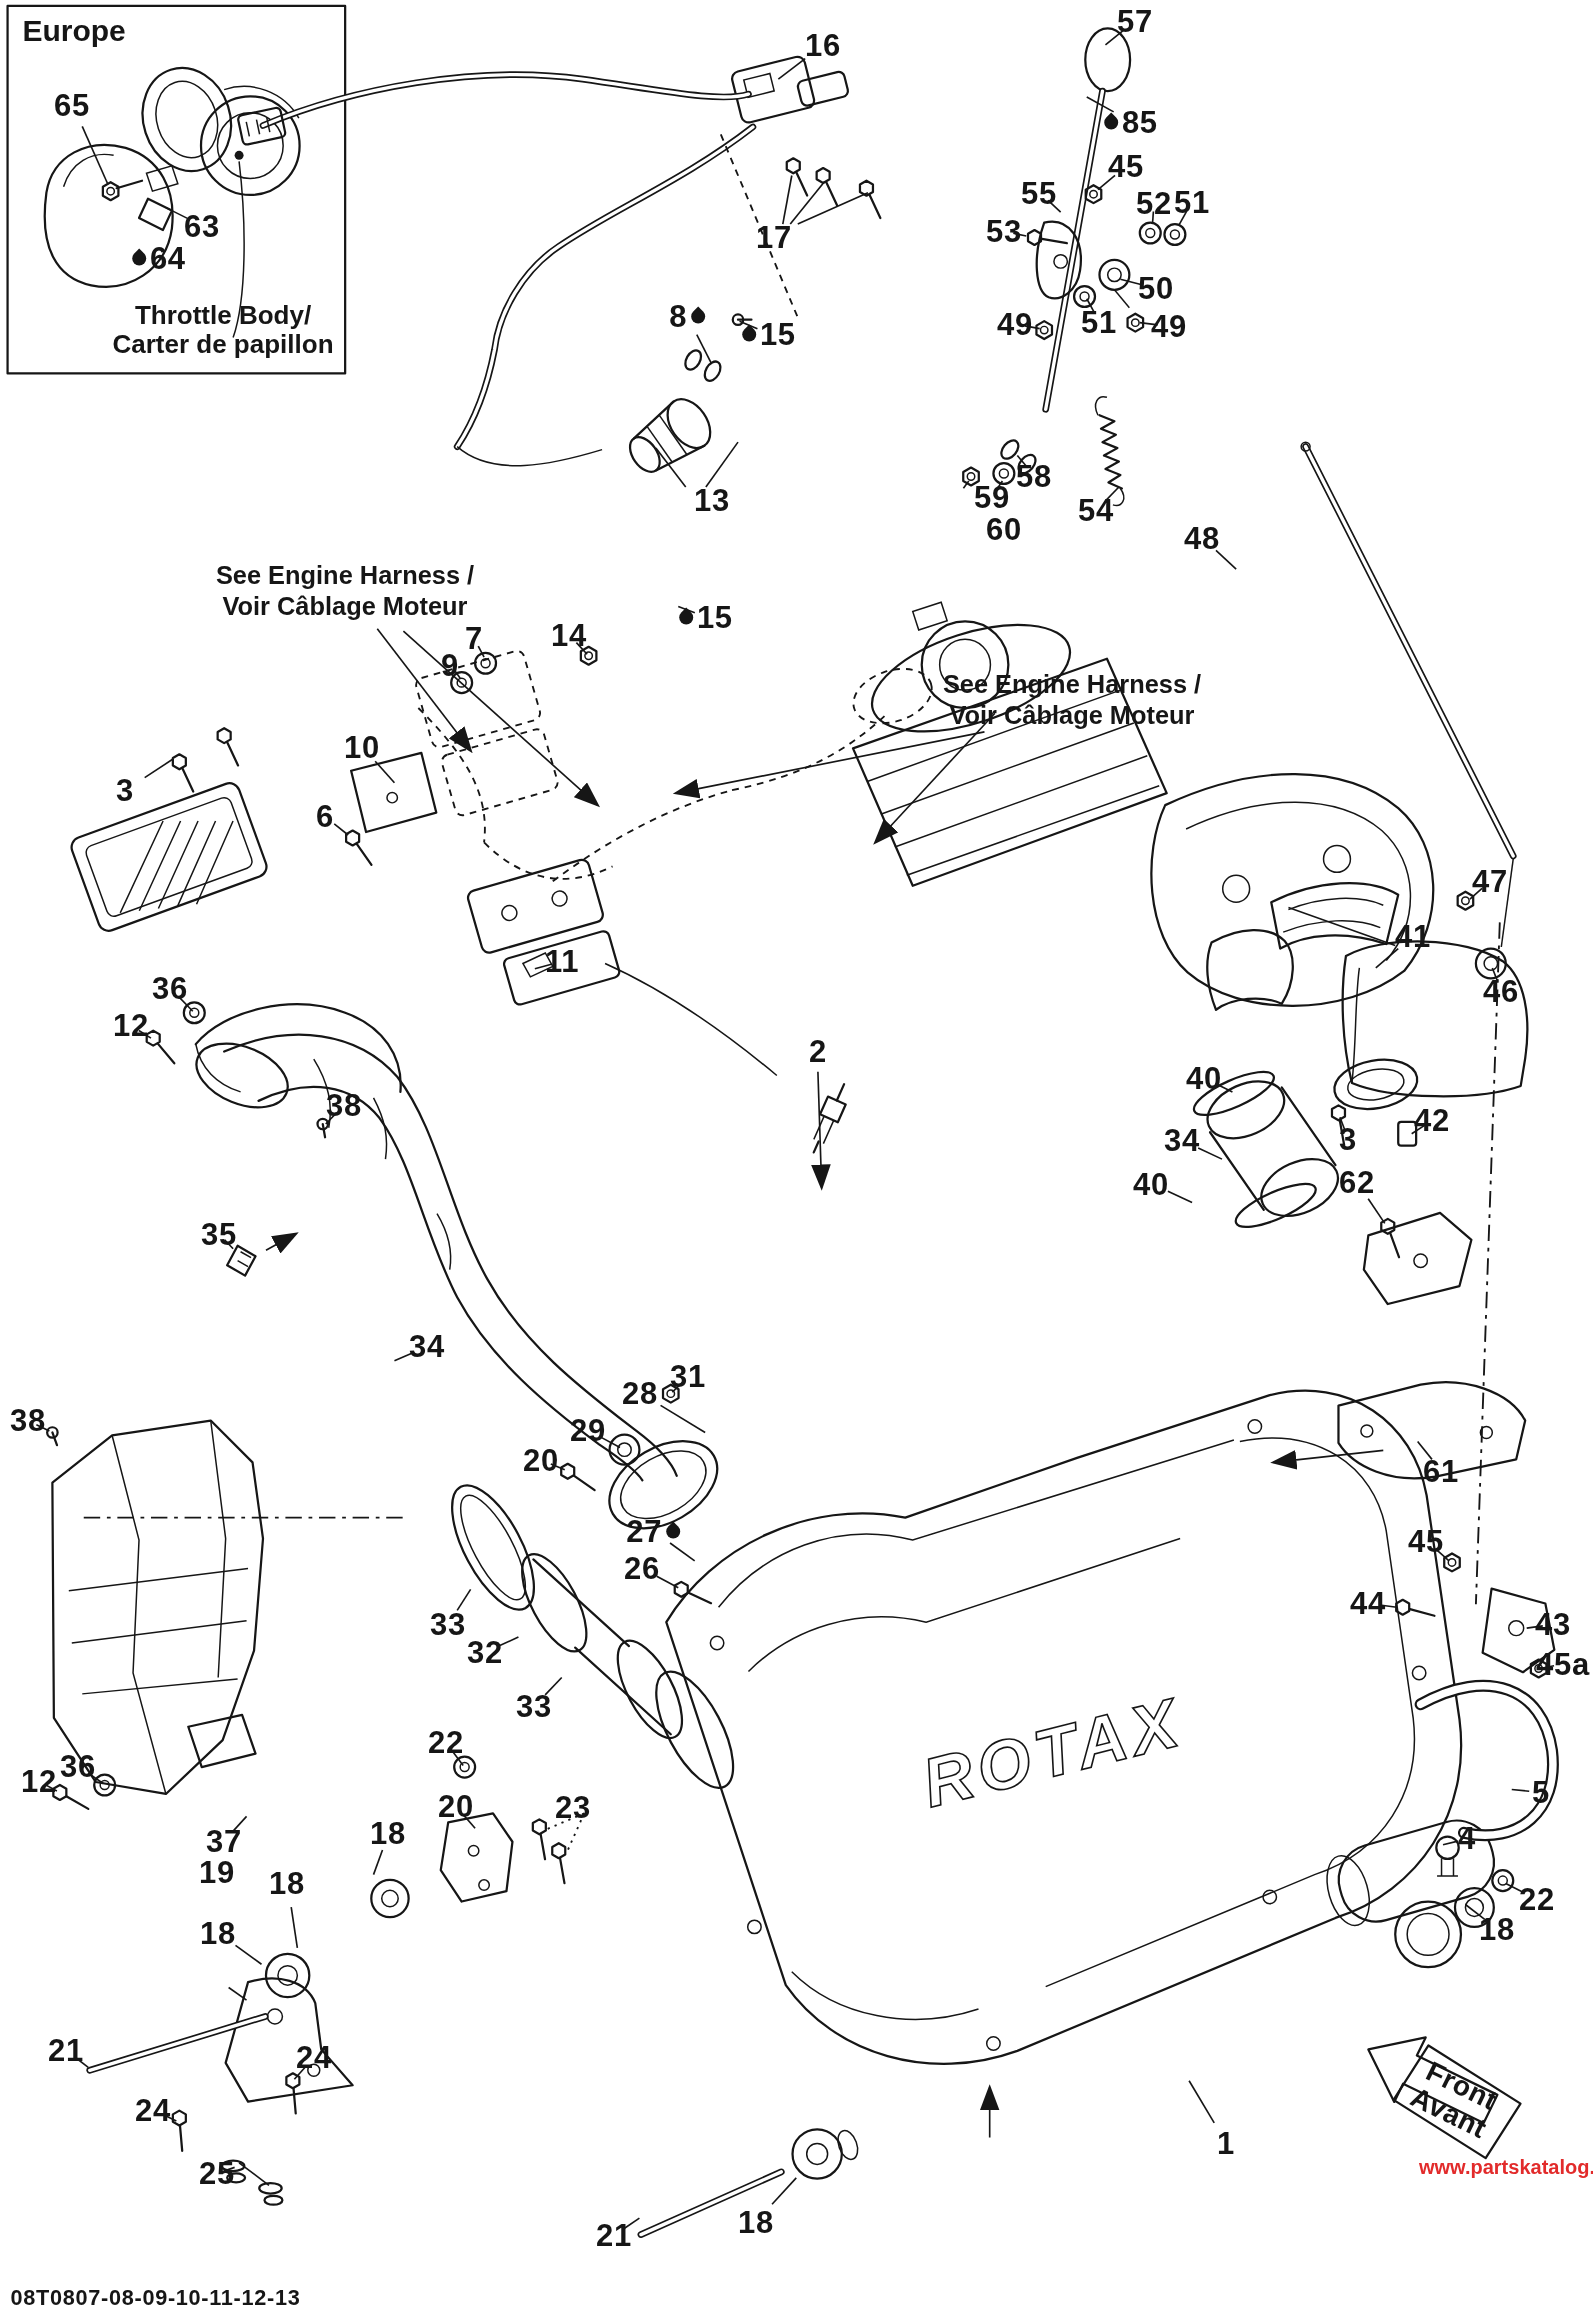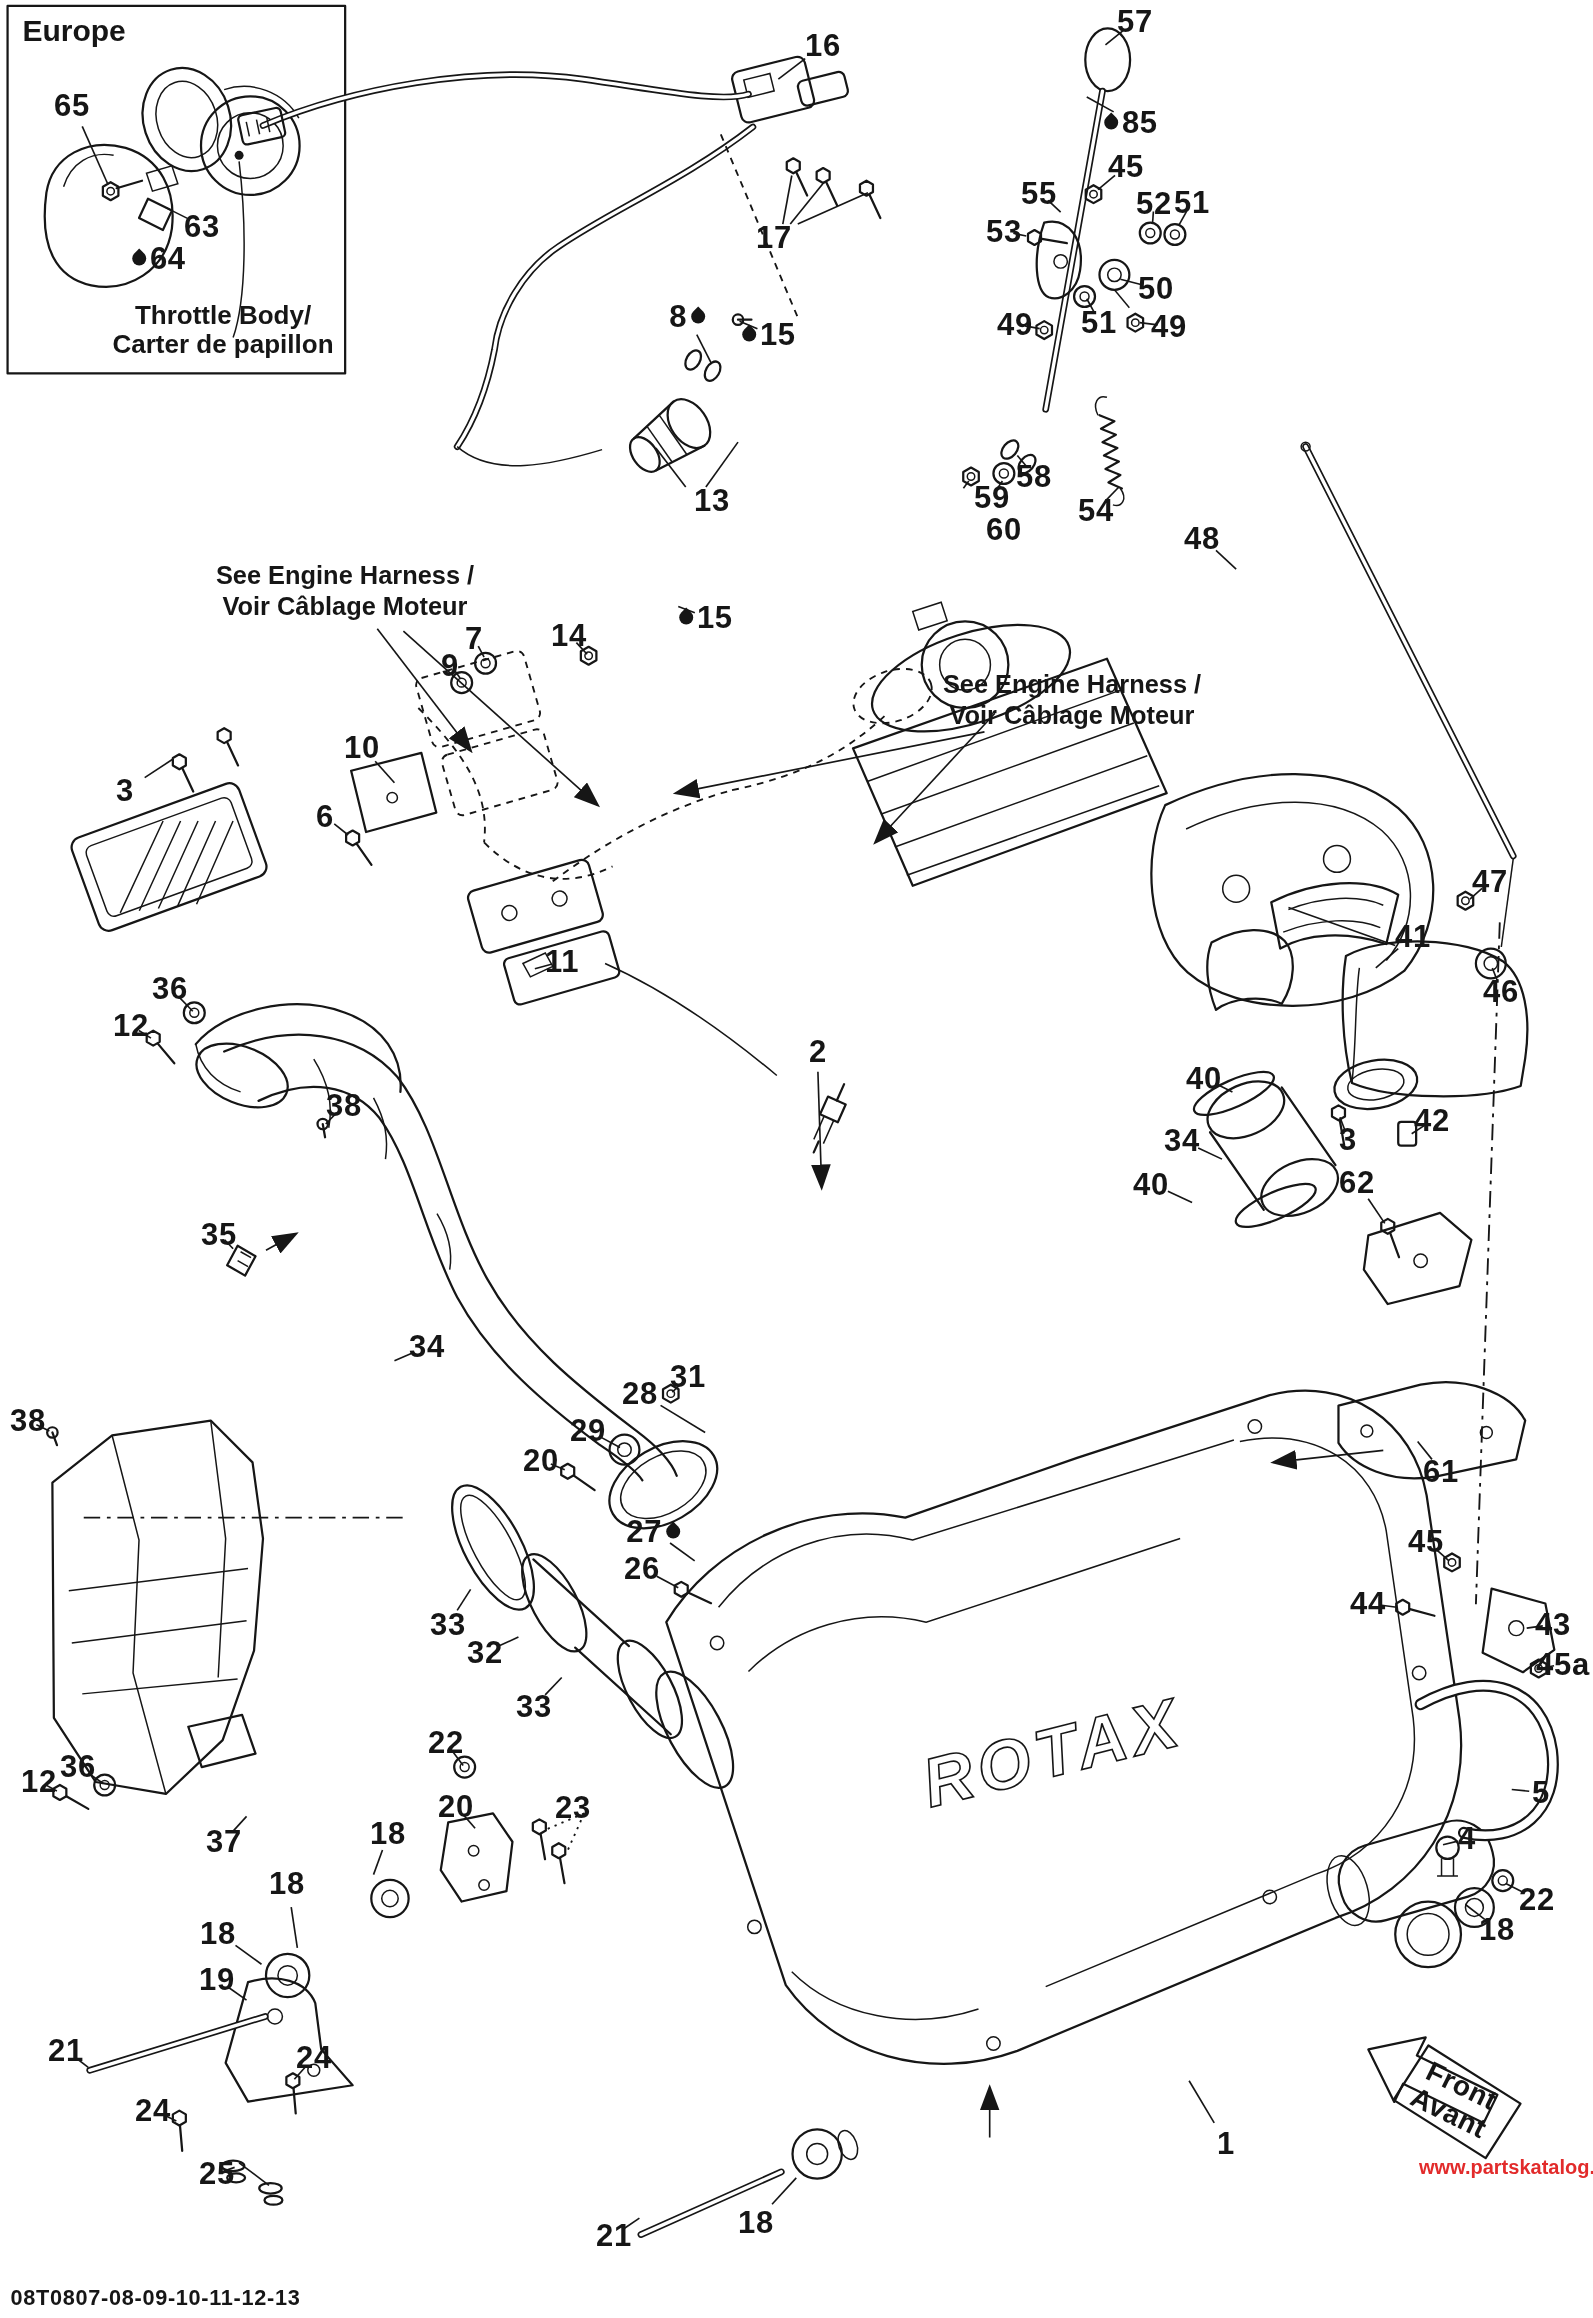--- a/index.html
+++ b/index.html
@@ -687,21 +687,21 @@
       </div>
       <div class="co" style="left: 1497px; top: 1929px;">
         <span>18</span>
       </div>
       <div class="co" style="left: 287px; top: 1883px;">
         <span>18</span>
       </div>
       <div class="co" style="left: 218px; top: 1933px;">
         <span>18</span>
       </div>
-      <div class="co" style="left: 217px; top: 1979px;">
+      <div class="co" style="left: 217px; top: 1872px;">
         <span>19</span>
       </div>
       <div class="co" style="left: 66px; top: 2050px;">
         <span>21</span>
       </div>
       <div class="co" style="left: 153px; top: 2110px;">
         <span>24</span>
       </div>
       <div class="co" style="left: 314px; top: 2057px;">
         <span>24</span>

